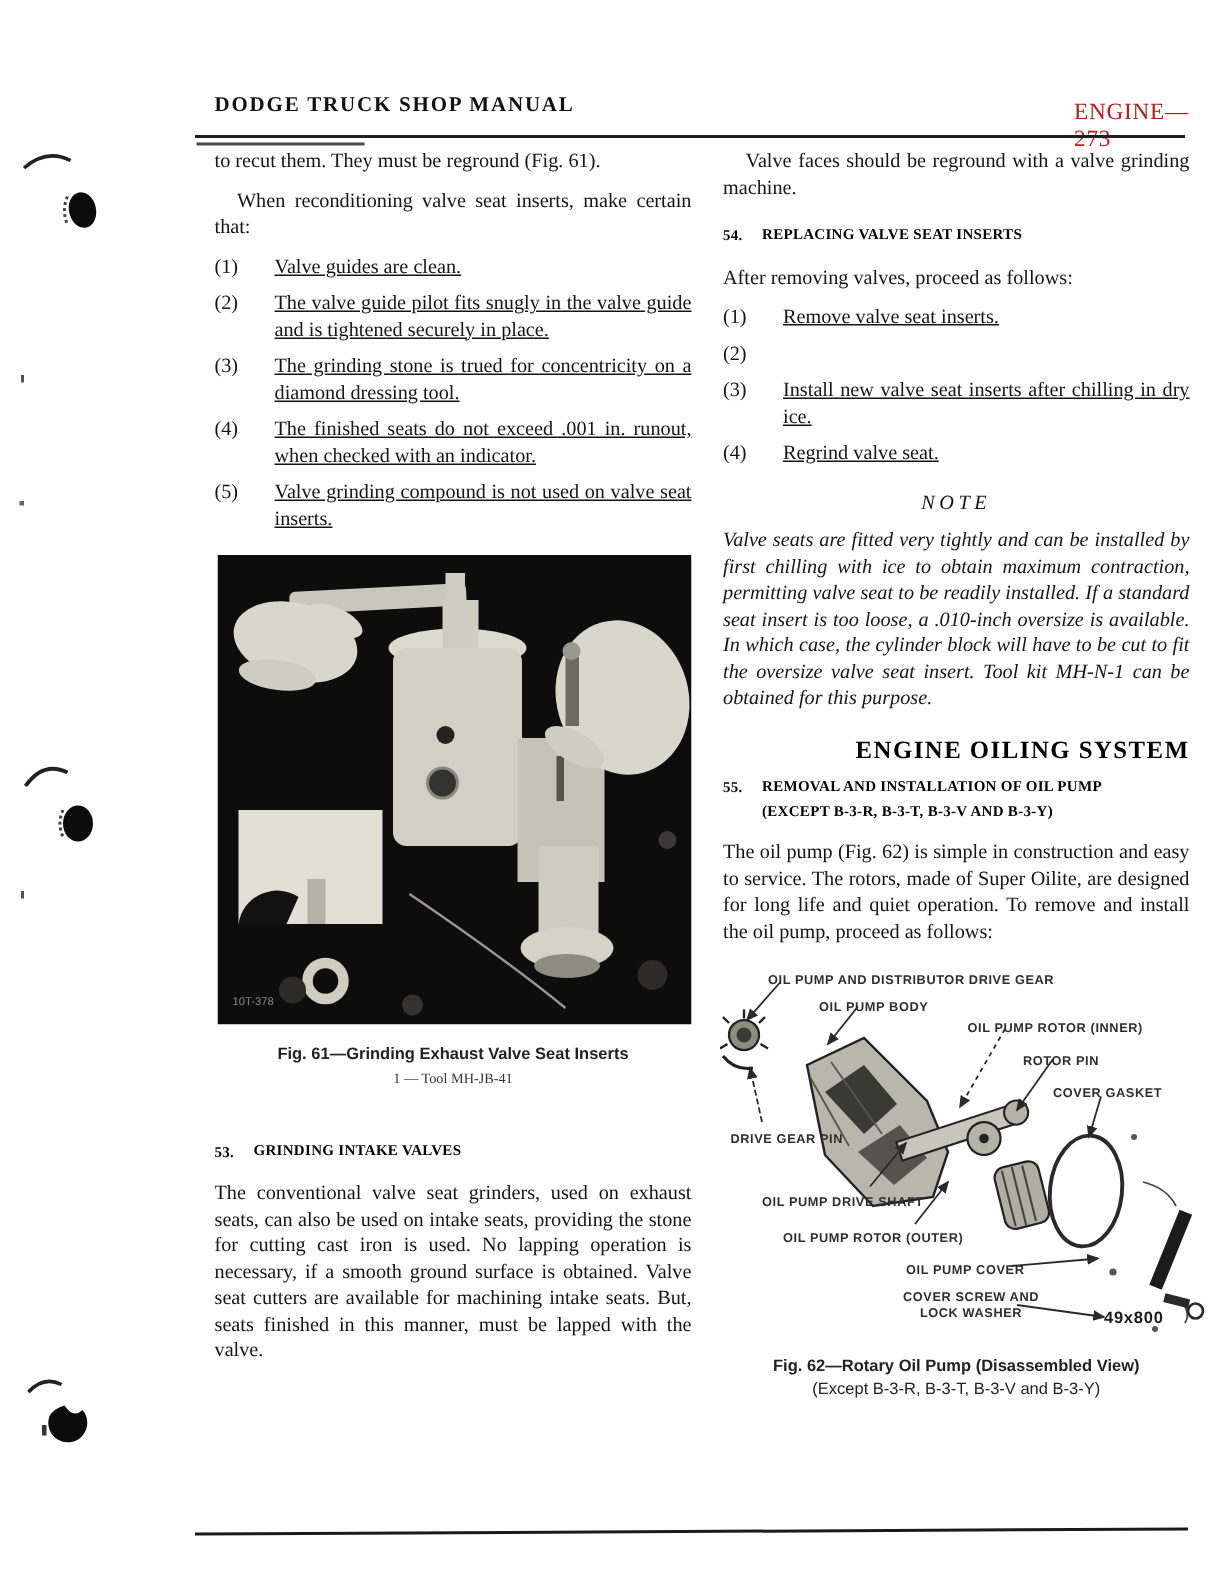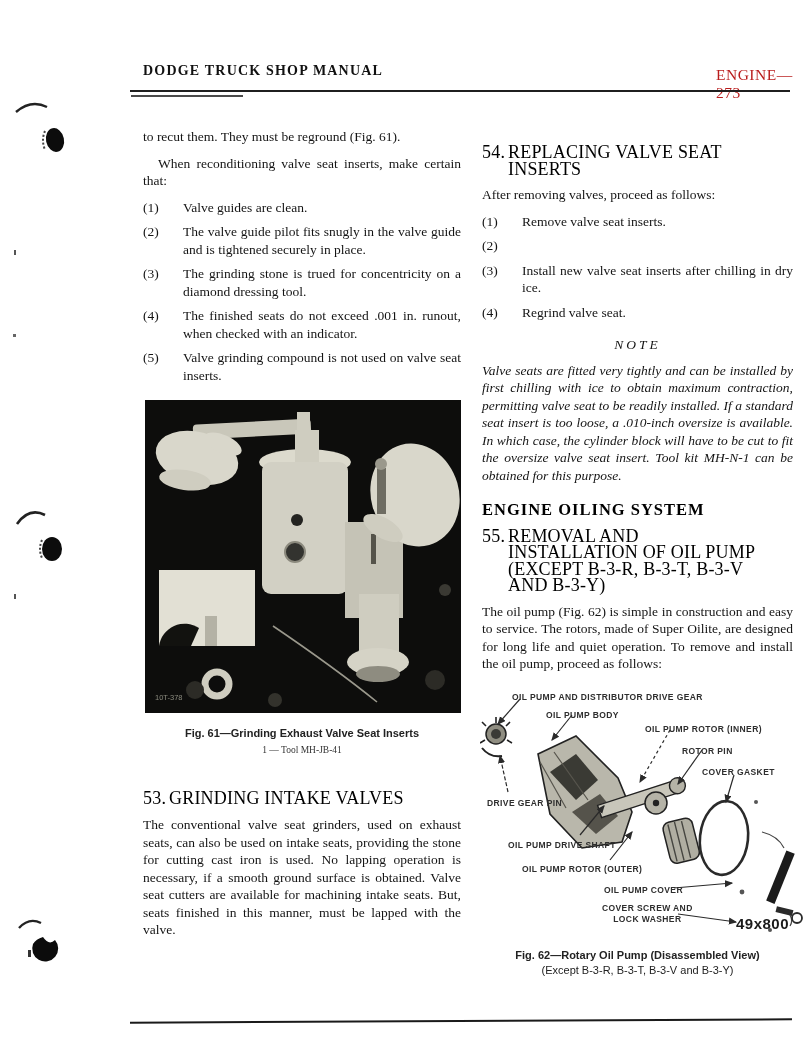--- a/index.html
+++ b/index.html
@@ -8,50 +8,50 @@
     position:relative;width:812px;height:1053px;background:#ffffff;
     font-family:"Liberation Serif",serif;color:#141414;overflow:hidden;
   }
   
   .hdr-left{position:absolute;left:143px;top:63px;font-size:14px;font-weight:bold;letter-spacing:1.2px;color:#111;}
   .hdr-right{position:absolute;left:696px;top:66px;font-size:15.5px;letter-spacing:.5px;color:#b91c1c;margin-left:20px;}
   .hdr-rule{position:absolute;left:130px;top:90px;width:660px;height:2px;background:#1f1f1f;}
   .hdr-rule-sub{position:absolute;left:131px;top:95px;width:112px;height:2px;background:#4a4a4a;}
   .bottom-rule{position:absolute;left:130px;top:1020px;width:662px;height:2px;background:#1a1a1a;transform:rotate(-0.3deg);}
   
-  .col{position:absolute;top:128px;font-size:13.5px;line-height:17.5px;}
+  .col{position:absolute;top:98px;font-size:13.5px;line-height:17.5px;}
   .col-left{left:143px;width:318px;}
   .col-right{left:482px;width:311px;}
   p{margin:0 0 9px 0;text-align:justify;}
   p.ind{text-indent:15px;}
   
   .li{display:flex;margin:0 0 7px 0;}
   .ln{flex:none;width:40px;}
-  .lt{flex:1;text-align:justify;}
-  
-  .sec{display:flex;font-weight:normal;font-size:18px;letter-spacing:.2px;margin:16px 0 9px 0;color:#000;}
+  .lt{flex:1;text-align:justify;text-decoration:underline;}
+  
+  .sec{display:flex;font-weight:bold;font-size:10px;letter-spacing:.2px;margin:16px 0 9px 0;color:#000;}
   .sec .sn{flex:none;width:26px;}
   .sec .st{flex:1;line-height:16.5px;}
-  .sec-main{text-align:left;font-weight:bold;font-size:16.5px;letter-spacing:1px;margin:17px 0 9px 0;color:#000;}
+  .sec-main{text-align:right;font-weight:bold;font-size:16.5px;letter-spacing:1px;margin:17px 0 9px 0;color:#000;}
   
   .note-head{text-align:center;font-style:italic;font-size:13.5px;letter-spacing:3px;margin:15px 0 8px 0;}
   .note-body{font-style:italic;text-align:justify;}
   
   figure{margin:0;}
   .fig61{margin-top:16px;}
   .fig61 svg{display:block;margin-left:2px;}
   .figcap{text-align:center;font-family:"Liberation Sans",sans-serif;font-size:11px;font-weight:bold;color:#222;margin-top:13px;line-height:14px;}
   .figsub{text-align:center;font-size:9.5px;color:#333;margin-top:2px;font-family:"Liberation Serif",serif;font-weight:normal;}
   .figcap62{margin-top:4px;}
   
   .fig62-wrap{position:relative;width:324px;height:262px;margin-left:-2px;margin-top:4px;}
   .fig62-wrap svg{position:absolute;left:0;top:0;}
   .lbl{position:absolute;font-family:"Liberation Sans",sans-serif;font-size:8.5px;letter-spacing:.4px;color:#2e2e2e;white-space:nowrap;font-weight:bold;}
   .lbl.two{white-space:pre-line;text-align:center;line-height:11px;}
-  .fig-code{position:absolute;font-family:"Liberation Sans",sans-serif;font-size:15px;font-weight:bold;color:#1a1a1a;letter-spacing:.5px;}
+  .fig-code{position:absolute;font-family:"Liberation Sans",sans-serif;font-size:11px;font-weight:bold;color:#1a1a1a;letter-spacing:.5px;}
   
   .artifacts{position:absolute;left:0;top:0;pointer-events:none;}
 </style>
 </head>
 <body>
 
 <div class="page">
 
   <svg class="artifacts" width="80" height="1053" viewBox="0 0 80 1053">
     <path d="M16,112 Q31,99 47,107" stroke="#222" stroke-width="2.4" fill="none"></path>
@@ -146,20 +146,21 @@
     </figure>
 
     <div class="sec" style="margin-top:30px;">
       <span class="sn">53.</span>
       <span class="st">GRINDING INTAKE VALVES</span>
     </div>
     <p>The conventional valve seat grinders, used on exhaust seats, can also be used on intake seats, providing the stone for cutting cast iron is used. No lapping operation is necessary, if a smooth ground surface is obtained. Valve seat cutters are available for machining intake seats. But, seats finished in this manner, must be lapped with the valve.</p>
   </div>
 
   <div class="col col-right">
+    <p class="ind">Valve faces should be reground with a valve grinding machine.</p>
 
     <div class="sec">
       <span class="sn">54.</span>
       <span class="st">REPLACING VALVE SEAT INSERTS</span>
     </div>
     <p>After removing valves, proceed as follows:</p>
 
     <div class="li">
       <span class="ln">(1)</span>
       <span class="lt">Remove valve seat inserts.</span>

